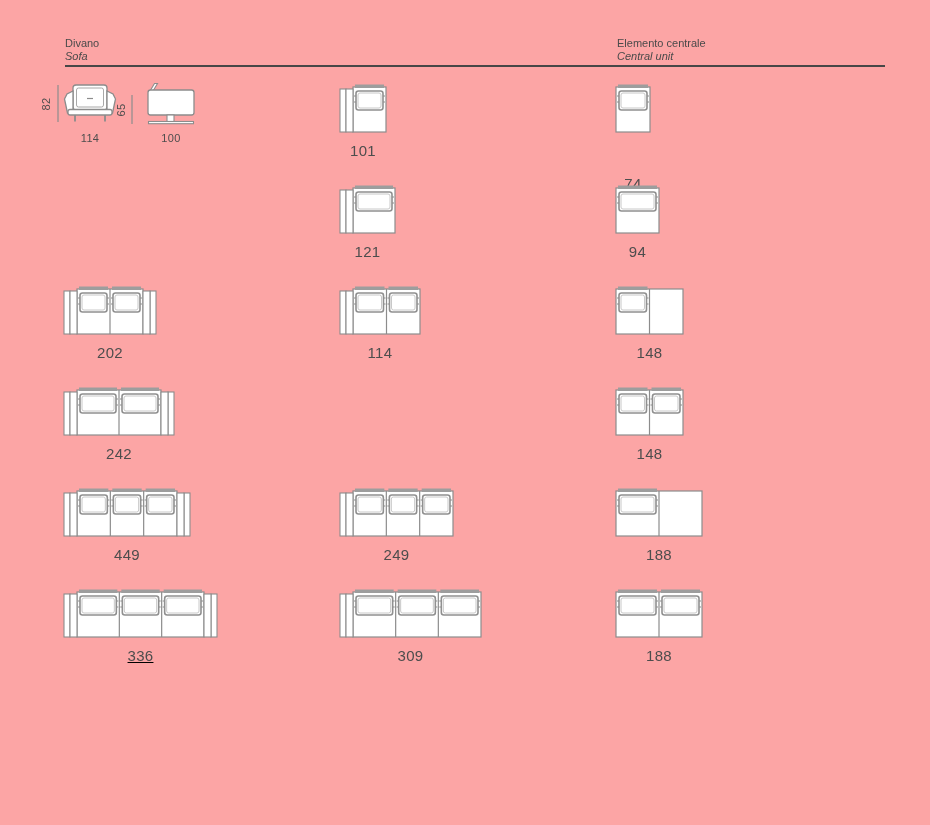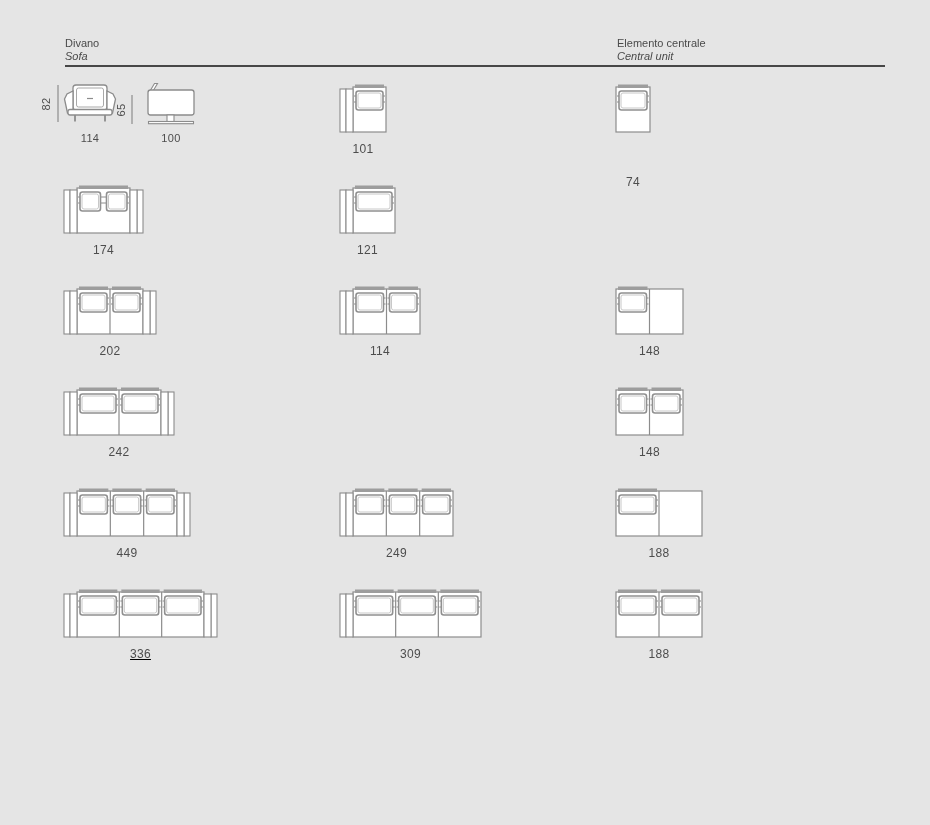--- a/index.html
+++ b/index.html
@@ -1,25 +1,25 @@
 <!DOCTYPE html>
 <html><head>
 <meta charset="utf-8">
 <style>
   html,body{margin:0;padding:0;background:#fff;}
   .page{
-    position:relative;width:930px;height:825px;background:#e5e5e5;
+    position:relative;width:930px;height:825px;background:#fca5a5;
     font-family:"Liberation Sans", sans-serif;overflow:hidden;
   }
   .col-header{position:absolute;top:37px;font-size:11px;line-height:13px;color:#4a4a4a;}
   .col-header .subtitle{font-style:italic;}
   .divider{position:absolute;top:65px;left:65px;width:820px;height:2px;background:#474747;}
   .cell{position:absolute;}
   .unit-label{
-    text-align:center;font-size:12px;color:#4d4d4d;margin-top:3px;
+    text-align:center;font-size:15px;color:#4d4d4d;margin-top:3px;
     font-family:"Liberation Sans", sans-serif;letter-spacing:.3px;
   }
   svg text{font-family:"Liberation Sans", sans-serif;font-size:11px;fill:#4d4d4d;letter-spacing:.3px;}
 </style>
 </head>
 <body>
 
 <div class="page" id="page">
 
   <div class="col-header" style="left:65px">
@@ -77,44 +77,38 @@
         <rect x="20" y="10" width="23" height="15" rx="2" fill="none" stroke="#c8c8c8" stroke-width="1"></rect>
       </svg><div class="unit-label" style="width: 50px;">101</div></div>
     <div class="cell" style="left: 614px; top: 83px;"><svg width="38" height="52" viewBox="0 0 38 52">
         <rect x="2" y="4" width="34" height="45" fill="#fff" stroke="#8c8c8c" stroke-width="1.2"></rect>
         <rect x="4" y="1.5" width="30" height="3.5" fill="#9d9d9d"></rect>
         <line x1="3" y1="13" x2="35" y2="13" stroke="#8c8c8c" stroke-width="1"></line>
         <line x1="3" y1="19" x2="35" y2="19" stroke="#8c8c8c" stroke-width="1"></line>
         <rect x="5" y="8" width="28" height="19" rx="2.5" fill="#fff" stroke="#909090" stroke-width="1.6"></rect>
         <rect x="7" y="10" width="24" height="15" rx="2" fill="none" stroke="#c8c8c8" stroke-width="1"></rect>
       </svg><div class="unit-label" style="width: 38px; margin-top: 36px;">74</div></div>
-    <div class="cell" style="left: 62px; top: 184px;"><svg width="83" height="52" viewBox="0 0 83 52">
-        <rect x="15" y="4" width="53" height="45" fill="#fff" stroke="#8c8c8c" stroke-width="1.2"></rect>
-        <rect x="2" y="6" width="6" height="43" fill="#fff" stroke="#8c8c8c" stroke-width="1.1"></rect>
-        <rect x="8" y="6" width="7" height="43" fill="#fff" stroke="#8c8c8c" stroke-width="1.1"></rect>
-        <rect x="75" y="6" width="6" height="43" fill="#fff" stroke="#8c8c8c" stroke-width="1.1"></rect>
-        <rect x="68" y="6" width="7" height="43" fill="#fff" stroke="#8c8c8c" stroke-width="1.1"></rect>
-        <rect x="17" y="1.5" width="49" height="3.5" fill="#9d9d9d"></rect>
-        <line x1="16" y1="13" x2="67" y2="13" stroke="#8c8c8c" stroke-width="1"></line>
-        <line x1="16" y1="19" x2="67" y2="19" stroke="#8c8c8c" stroke-width="1"></line>
-        <rect x="18" y="8" width="20.5" height="19" rx="2.5" fill="#fff" stroke="#909090" stroke-width="1.6"></rect>
-        <rect x="20" y="10" width="16.5" height="15" rx="2" fill="none" stroke="#c8c8c8" stroke-width="1"></rect>
-        <rect x="44.5" y="8" width="20.5" height="19" rx="2.5" fill="#fff" stroke="#909090" stroke-width="1.6"></rect>
-        <rect x="46.5" y="10" width="16.5" height="15" rx="2" fill="none" stroke="#c8c8c8" stroke-width="1"></rect>
-      </svg><div class="unit-label" style="width: 83px;">174</div></div>
     <div class="cell" style="left: 338px; top: 184px;"><svg width="59" height="52" viewBox="0 0 59 52">
         <rect x="15" y="4" width="42" height="45" fill="#fff" stroke="#8c8c8c" stroke-width="1.2"></rect>
         <rect x="2" y="6" width="6" height="43" fill="#fff" stroke="#8c8c8c" stroke-width="1.1"></rect>
         <rect x="8" y="6" width="7" height="43" fill="#fff" stroke="#8c8c8c" stroke-width="1.1"></rect>
         <rect x="17" y="1.5" width="38" height="3.5" fill="#9d9d9d"></rect>
         <line x1="16" y1="13" x2="56" y2="13" stroke="#8c8c8c" stroke-width="1"></line>
         <line x1="16" y1="19" x2="56" y2="19" stroke="#8c8c8c" stroke-width="1"></line>
         <rect x="18" y="8" width="36" height="19" rx="2.5" fill="#fff" stroke="#909090" stroke-width="1.6"></rect>
         <rect x="20" y="10" width="32" height="15" rx="2" fill="none" stroke="#c8c8c8" stroke-width="1"></rect>
       </svg><div class="unit-label" style="width: 59px;">121</div></div>
+    <div class="cell" style="left: 614px; top: 184px;"><svg width="47" height="52" viewBox="0 0 47 52">
+        <rect x="2" y="4" width="43" height="45" fill="#fff" stroke="#8c8c8c" stroke-width="1.2"></rect>
+        <rect x="4" y="1.5" width="39" height="3.5" fill="#9d9d9d"></rect>
+        <line x1="3" y1="13" x2="44" y2="13" stroke="#8c8c8c" stroke-width="1"></line>
+        <line x1="3" y1="19" x2="44" y2="19" stroke="#8c8c8c" stroke-width="1"></line>
+        <rect x="5" y="8" width="37" height="19" rx="2.5" fill="#fff" stroke="#909090" stroke-width="1.6"></rect>
+        <rect x="7" y="10" width="33" height="15" rx="2" fill="none" stroke="#c8c8c8" stroke-width="1"></rect>
+      </svg><div class="unit-label" style="width: 47px;">94</div></div>
     <div class="cell" style="left: 62px; top: 285px;"><svg width="96" height="52" viewBox="0 0 96 52">
         <rect x="15" y="4" width="66" height="45" fill="#fff" stroke="#8c8c8c" stroke-width="1.2"></rect>
         <rect x="2" y="6" width="6" height="43" fill="#fff" stroke="#8c8c8c" stroke-width="1.1"></rect>
         <rect x="8" y="6" width="7" height="43" fill="#fff" stroke="#8c8c8c" stroke-width="1.1"></rect>
         <rect x="88" y="6" width="6" height="43" fill="#fff" stroke="#8c8c8c" stroke-width="1.1"></rect>
         <rect x="81" y="6" width="7" height="43" fill="#fff" stroke="#8c8c8c" stroke-width="1.1"></rect>
         <rect x="17" y="1.5" width="29" height="3.5" fill="#9d9d9d"></rect>
         <line x1="16" y1="13" x2="47" y2="13" stroke="#8c8c8c" stroke-width="1"></line>
         <line x1="16" y1="19" x2="47" y2="19" stroke="#8c8c8c" stroke-width="1"></line>
         <rect x="18" y="8" width="27" height="19" rx="2.5" fill="#fff" stroke="#909090" stroke-width="1.6"></rect>

